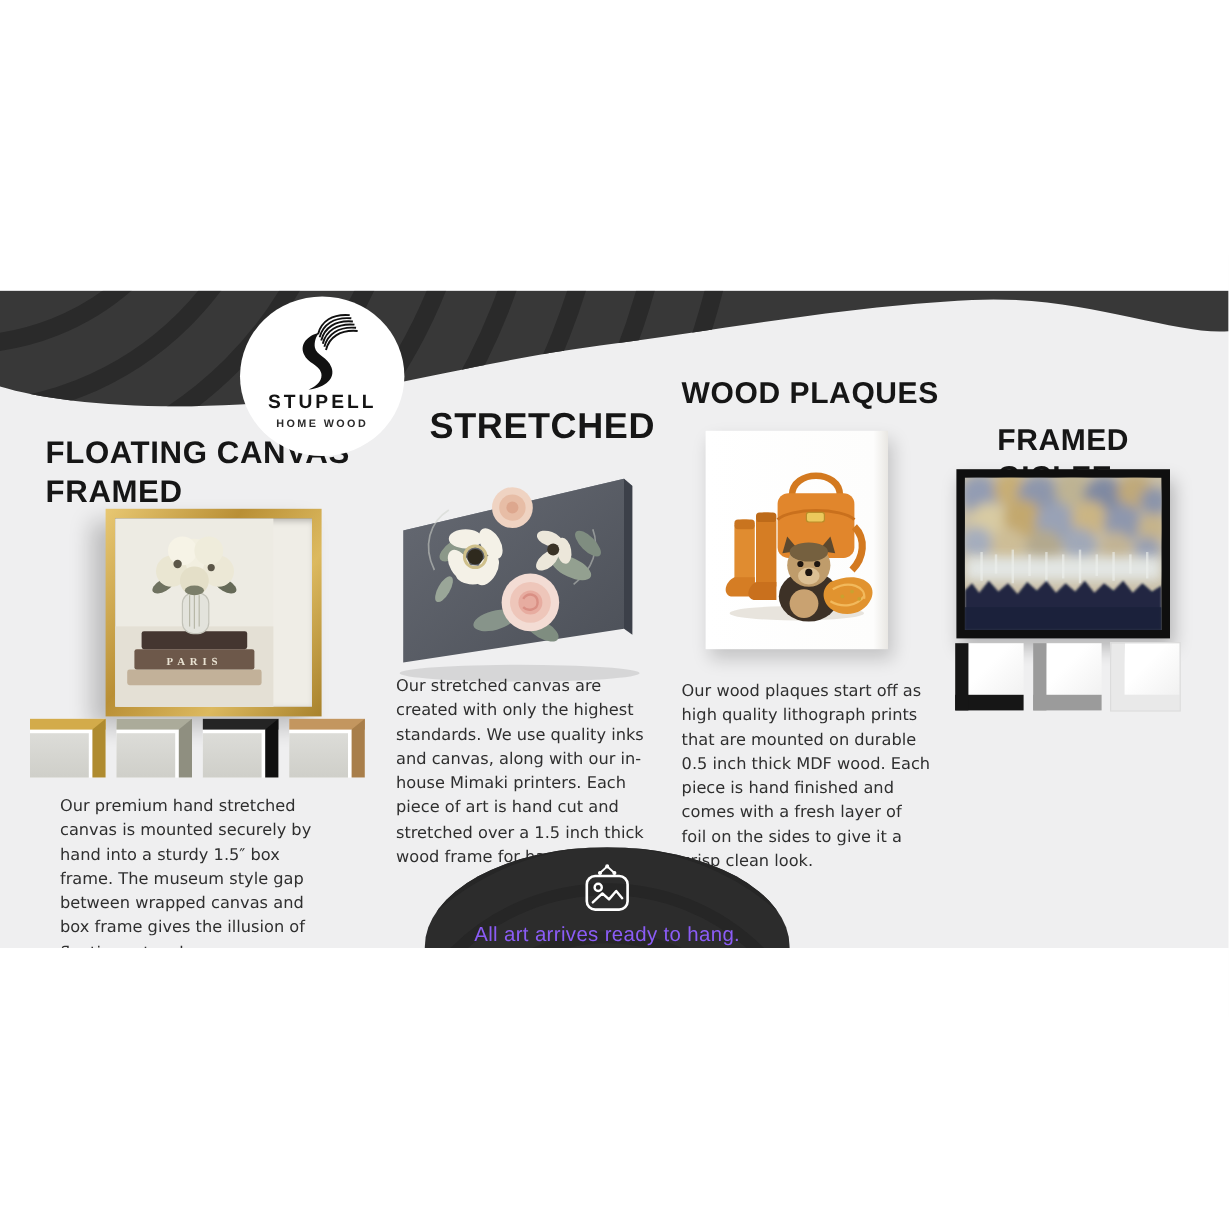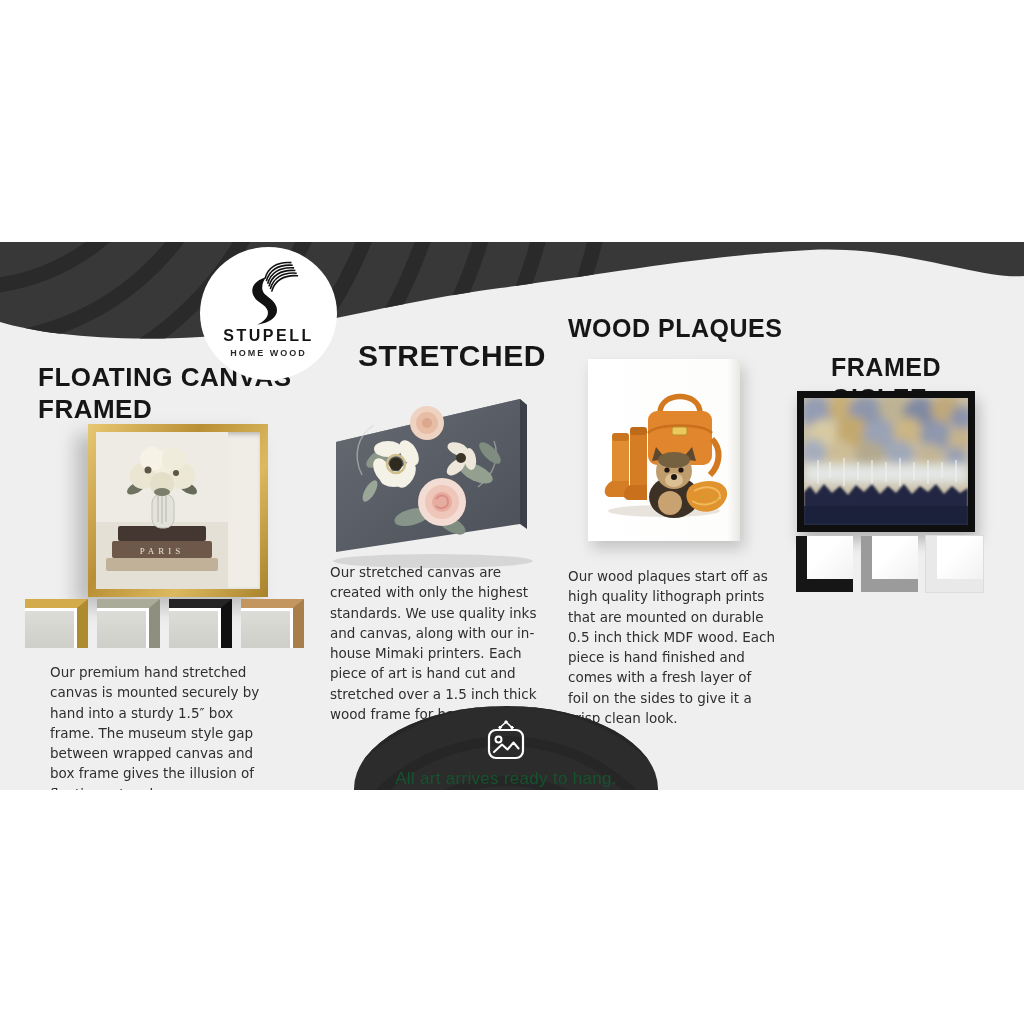--- a/index.html
+++ b/index.html
@@ -20,21 +20,21 @@
   .h{font-family:"Liberation Sans",sans-serif;font-weight:700;color:#161616;letter-spacing:.5px;line-height:1.22;}
   .h1{font-size:26px;}
   .h2{font-size:30px;}
   .h3{font-size:25px;}
   .desc{font-family:"DejaVu Sans",sans-serif;font-size:13.5px;line-height:1.5;color:#2f2f2f;margin:0;}
 
   
   .c1-title{left:38px;top:120px;}
   .float-frame{left:88px;top:182px;width:180px;height:173px;box-sizing:border-box;padding:8px;
                background:linear-gradient(125deg,#e8c873 0%,#b98f35 38%,#dcb95f 68%,#a8822c 100%);
-               box-shadow:-12px 10px 18px rgba(0,0,0,.22);}
+               box-shadow:-12px 10px 18px rgba(0,0,0,.22);font-weight:bold;}
   .float-canvas{width:100%;height:100%;background:#efede6;box-shadow:inset 2px 2px 5px rgba(0,0,0,.25);}
   .swatch-row{left:25px;top:357px;display:flex;gap:9px;}
   .fswatch{width:63px;height:49px;background:#fff;border-top:9px solid;border-right:11px solid;box-sizing:border-box;position:relative;}
   .fswatch .cnv{position:absolute;top:3px;right:3px;bottom:0;left:0;background:linear-gradient(180deg,#dddดd8,#cfcfc9);background:linear-gradient(180deg,#dcdcd8,#cfcfc9);}
   .fs-gold{border-top-color:#d3ab4a;border-right-color:#af8b2f;}
   .fs-champagne{border-top-color:#abab9a;border-right-color:#8f8f80;}
   .fs-black{border-top-color:#242424;border-right-color:#101010;}
   .fs-bronze{border-top-color:#c3965f;border-right-color:#a87e4a;}
   .c1-desc{left:50px;top:420px;width:228px;}
 
@@ -58,21 +58,21 @@
   .gswatch{width:57px;height:56px;background:linear-gradient(135deg,#ffffff 40%,#f1f1f1);border-left:11px solid;border-bottom:13px solid;box-sizing:border-box;}
   .gs-black{border-color:#161616;}
   .gs-gray{border-color:#9b9b9b;}
   .gs-white{border-color:#e9e9e9;outline:1px solid #dcdcdc;}
   .c4-desc{left:795px;top:358px;width:212px;}
 
   
   .dome{position:absolute;left:354px;top:464px;width:304px;height:166px;border-radius:50%;background:#2c2c2c;overflow:hidden;z-index:2;}
   .dome svg{position:absolute;left:0;top:0;}
   .dome-content{position:absolute;left:354px;top:477px;width:304px;text-align:center;z-index:4;}
-  .dome-text{font-family:"Liberation Sans",sans-serif;font-size:17px;color:#14532d;margin-top:2px;letter-spacing:.3px;}
+  .dome-text{font-family:"Liberation Sans",sans-serif;font-size:17px;color:#8b5cf6;margin-top:2px;letter-spacing:.3px;}
 </style>
 </head>
 <body>
 
 <div class="stage">
   <div class="band">
 
     <svg class="top-wave" viewBox="0 0 1024 130">
       <defs>
         <clipPath id="waveclip">

